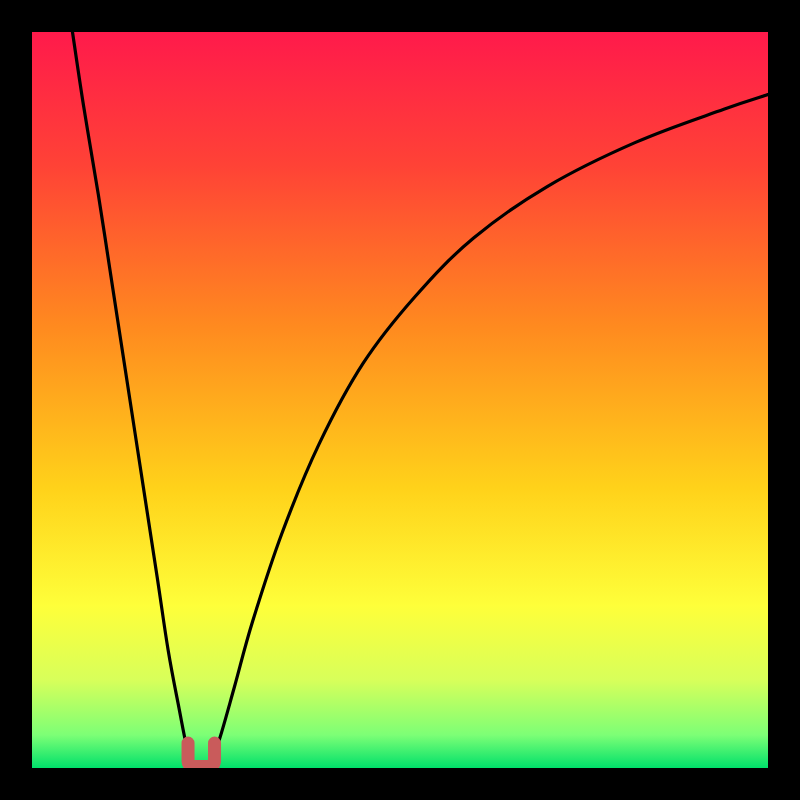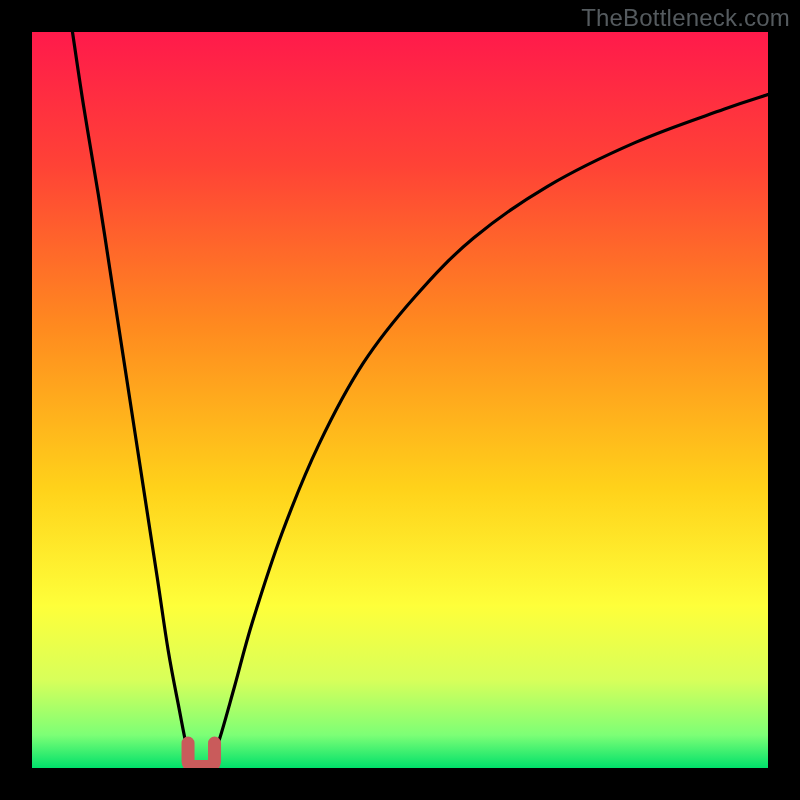--- a/index.html
+++ b/index.html
@@ -33,21 +33,20 @@
     font-weight: 500;
     letter-spacing: 0.2px;
     user-select: none;
   }
 </style>
 </head>
 <body>
 
 <div class="stage">
 
-  <div class="watermark">TheBottleneck.com</div>
 
   <svg class="plot" viewBox="0 0 736 736" preserveAspectRatio="none">
     <defs>
       <linearGradient id="bg-grad" x1="0" y1="0" x2="0" y2="1">
       <stop offset="0%" stop-color="#ff1a4b"></stop>
           <stop offset="18%" stop-color="#ff4236"></stop>
           <stop offset="40%" stop-color="#ff8a1f"></stop>
           <stop offset="62%" stop-color="#ffd21a"></stop>
           <stop offset="78%" stop-color="#feff3a"></stop>
           <stop offset="88%" stop-color="#d8ff5a"></stop>

